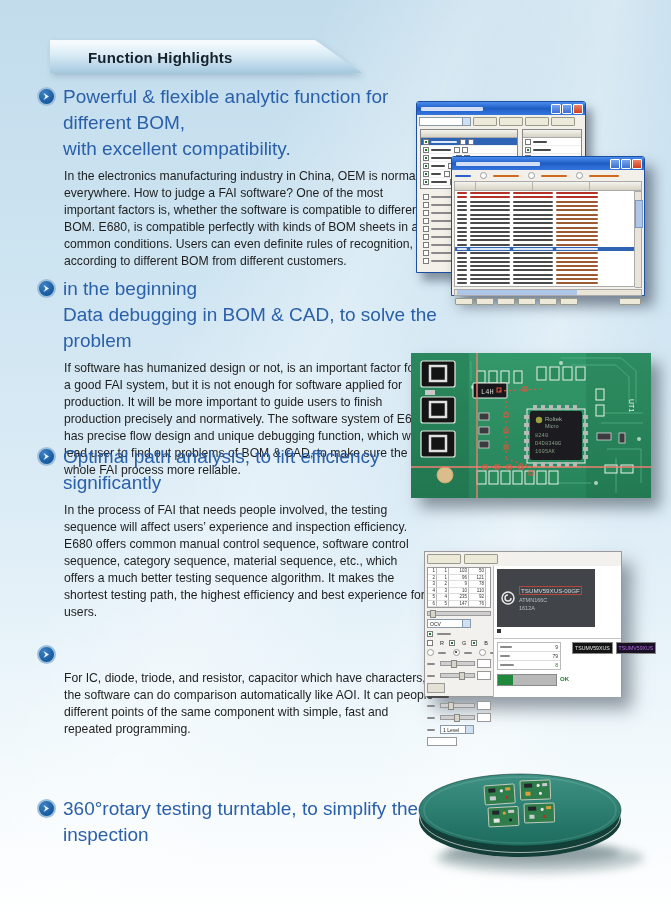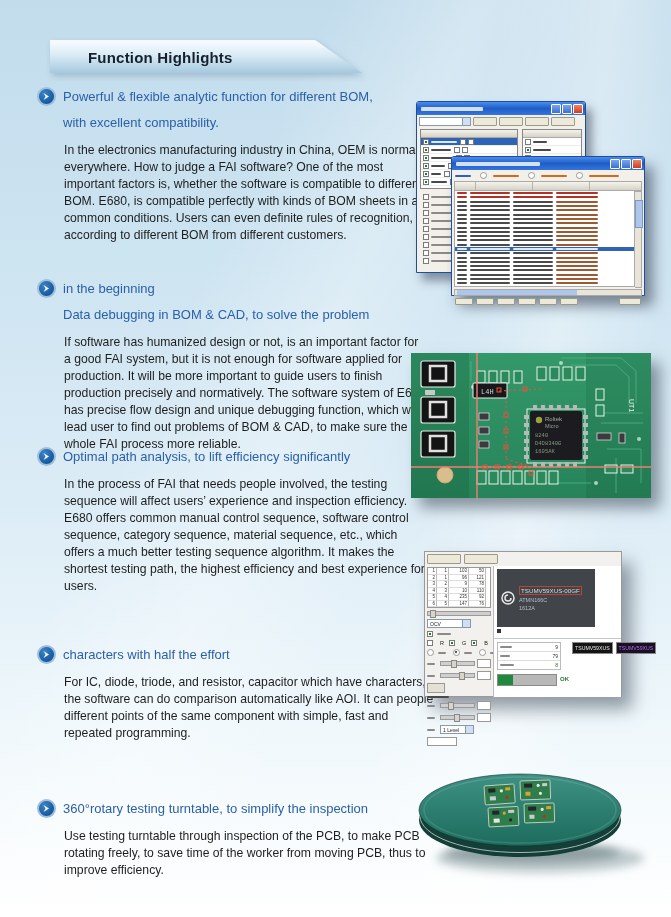--- a/index.html
+++ b/index.html
@@ -15,21 +15,21 @@
     background:linear-gradient(180deg,#f6fbfe 0%,#dbecf6 40%,#b9d6e8 78%,#a5c9de 100%);
     border-top:2px solid rgba(255,255,255,.9);display:flex;align-items:center;box-sizing:border-box;padding-left:38px;}
   .banner span{font-size:15px;font-weight:700;color:#16212c;letter-spacing:.2px;}
   
   .section{position:absolute;left:37px;width:420px;}
   .sec-head{display:flex;gap:7px;}
   .bullet{flex:0 0 19px;width:19px;height:19px;margin-top:3px;border-radius:50%;
     background:radial-gradient(circle at 35% 30%,#3f83c4,#155a9f 70%);
     border:2px solid #9dbfdc;box-sizing:border-box;display:flex;align-items:center;justify-content:center;}
   .bullet svg{display:block}
-  .h-lines{color:#2a5fa9;font-size:13px;line-height:26px;width:382px;}
+  .h-lines{color:#2a5fa9;font-size:19px;line-height:26px;width:382px;}
   .body-text{margin:6px 0 0 27px;width:362px;font-size:12.2px;line-height:17px;color:#1e1e1e;}
   .w372{width:372px}
   
   .fig{position:absolute;}
   .bar{display:inline-block;height:2px;background:#4a4a4a;margin-right:3px;border-radius:1px;flex:none}
   .bar.red{background:#b23227}.bar.brown{background:#9c5a32}.bar.white{background:#dfe8f6}
   .bar.lt{background:#8a8a8a}.bar.blue{background:#2a5fd0}.bar.orange{background:#d06a1e}
   .cb{width:6px;height:6px;border:1px solid #7a7a7a;background:#fff;display:inline-block;margin-right:2px;position:relative;flex:none;box-sizing:border-box}
   .cb.on::after{content:"";position:absolute;left:1px;top:1px;width:2px;height:2px;background:#1c7a2d;}
   .radio{width:5px;height:5px;border-radius:50%;border:1px solid #9a9a9a;background:#fff;flex:none;position:relative}
@@ -117,38 +117,36 @@
   </div>
 
   <div class="section" style="top:642px">
     <div class="sec-head">
       <div class="bullet">
           <svg width="9" height="9" viewBox="0 0 9 9">
             <path d="M1.5 1 L7 4.5 L1.5 8 L3.5 4.5 Z" fill="#eef5fc"></path>
           </svg>
         </div>
       <div class="h-lines">
-        <div>characters with half the effort</div>
       </div>
     </div>
     <div class="body-text w372">For IC, diode, triode, and resistor, capacitor which have characters, the software can do comparison automatically like AOI. It can people different points of the same component with simple, fast and repeated programming.</div>
   </div>
 
   <div class="section" style="top:796px">
     <div class="sec-head">
       <div class="bullet">
           <svg width="9" height="9" viewBox="0 0 9 9">
             <path d="M1.5 1 L7 4.5 L1.5 8 L3.5 4.5 Z" fill="#eef5fc"></path>
           </svg>
         </div>
       <div class="h-lines" style="width:400px">
         <div>360°rotary testing turntable, to simplify the inspection</div>
       </div>
     </div>
-    <div class="body-text">Use testing turntable through inspection of the PCB, to make PCB rotating freely, to save time of the worker from moving PCB, thus to improve efficiency.</div>
   </div>
 
   <div class="fig" style="left:413px;top:98px;width:242px;height:212px">
 
     <div class="xpwin" style="left:3px;top:3px;width:170px;height:172px;box-shadow:6px 8px 10px rgba(50,60,80,.5)">
       <div class="tbar">
         <div class="ttl"></div>
         <div class="wbtn sp"></div>
         <div class="wbtn"></div>
         <div class="wbtn close"></div>

